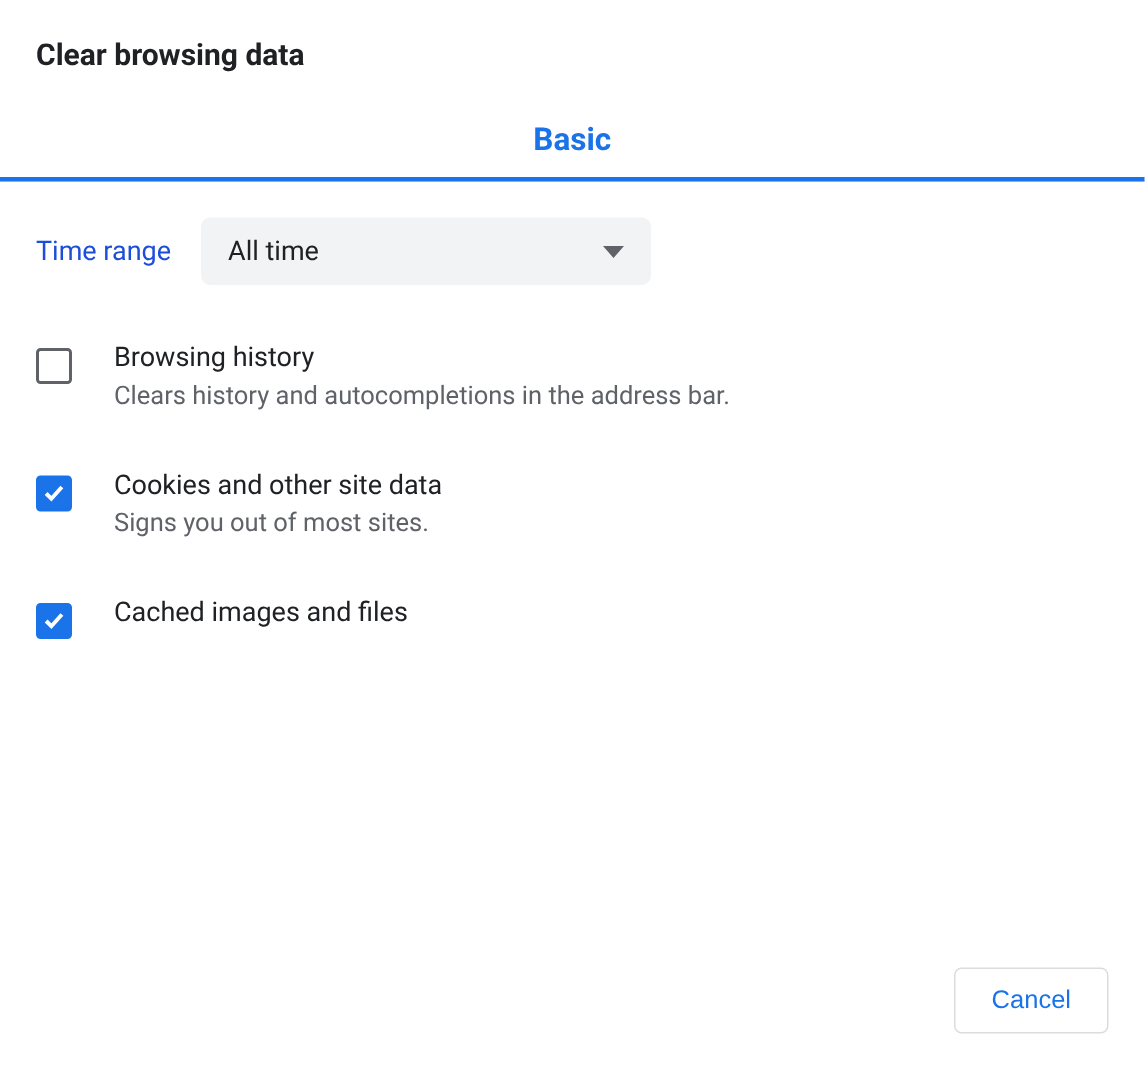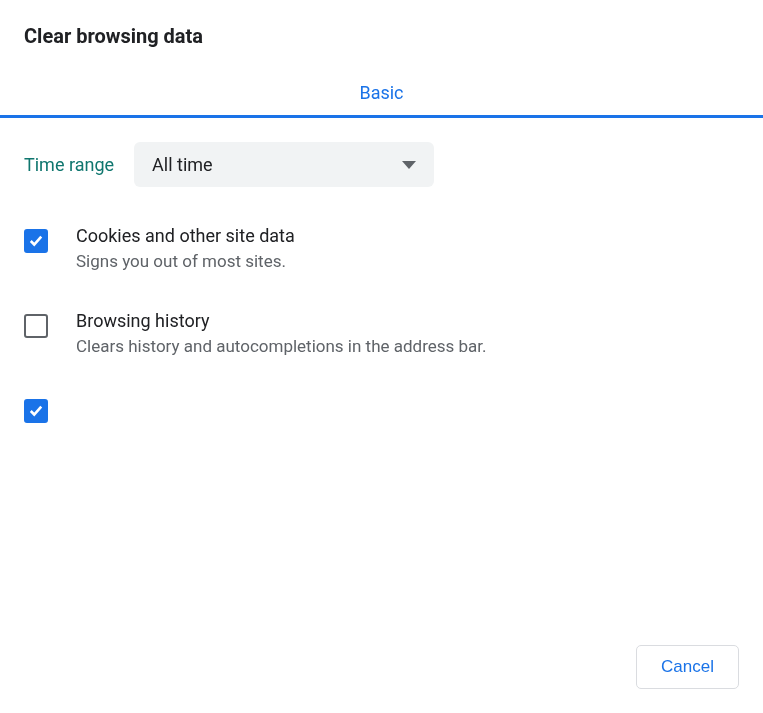--- a/index.html
+++ b/index.html
@@ -23,22 +23,22 @@
       padding: 0 24px 20px 24px;
     }
     .tabs {
       display: flex;
       border-bottom: 1px solid #dadce0;
     }
     .tab {
       flex: 1;
       text-align: center;
       padding: 14px 0;
-      font-size: 18px;
-      font-weight: 400;
+      font-size: 21px;
+      font-weight: 700;
       cursor: pointer;
       position: relative;
     }
     .tab.active {
       color: #1a73e8;
     }
     .tab.inactive {
       color: #5f6368;
     }
     .tab.active::after {
@@ -52,21 +52,21 @@
       padding: 24px 24px 0 24px;
     }
     .timerange-row {
       display: flex;
       align-items: center;
       gap: 20px;
       margin-bottom: 38px;
     }
     .timerange-label {
       font-size: 18px;
-      color: #0f766e;
+      color: #1d4ed8;
     }
     .select {
       background: #f1f3f4;
       border-radius: 6px;
       padding: 12px 18px;
       display: flex;
       align-items: center;
       gap: 108px;
       cursor: pointer;
       min-width: 300px;
@@ -166,46 +166,47 @@
   <div class="body">
     <div class="timerange-row">
       <span class="timerange-label">Time range</span>
       <div class="select">
         <span class="select-value">All time</span>
         <span class="caret"></span>
       </div>
     </div>
 
     <div class="option-row">
-      <div class="checkbox checked">
-        <svg class="checkmark" viewBox="0 0 16 16">
-            <path d="M2 8 L6 12 L14 3"></path>
-          </svg>
-      </div>
-      <div class="option-text">
-        <div class="option-title">Cookies and other site data</div>
-        <div class="option-desc">Signs you out of most sites.</div>
-      </div>
-    </div>
-
-    <div class="option-row">
       <div class="checkbox"></div>
       <div class="option-text">
         <div class="option-title">Browsing history</div>
         <div class="option-desc">Clears history and autocompletions in the address bar.</div>
       </div>
     </div>
 
     <div class="option-row">
       <div class="checkbox checked">
         <svg class="checkmark" viewBox="0 0 16 16">
             <path d="M2 8 L6 12 L14 3"></path>
           </svg>
       </div>
       <div class="option-text">
+        <div class="option-title">Cookies and other site data</div>
+        <div class="option-desc">Signs you out of most sites.</div>
+      </div>
+    </div>
+
+    <div class="option-row">
+      <div class="checkbox checked">
+        <svg class="checkmark" viewBox="0 0 16 16">
+            <path d="M2 8 L6 12 L14 3"></path>
+          </svg>
+      </div>
+      <div class="option-text">
+        <div class="option-title">Cached images and files</div>
       </div>
     </div>
   </div>
 
   <div class="footer">
     <button class="btn btn-cancel">Cancel</button>
   </div>
 </div>
 
 </body></html>

